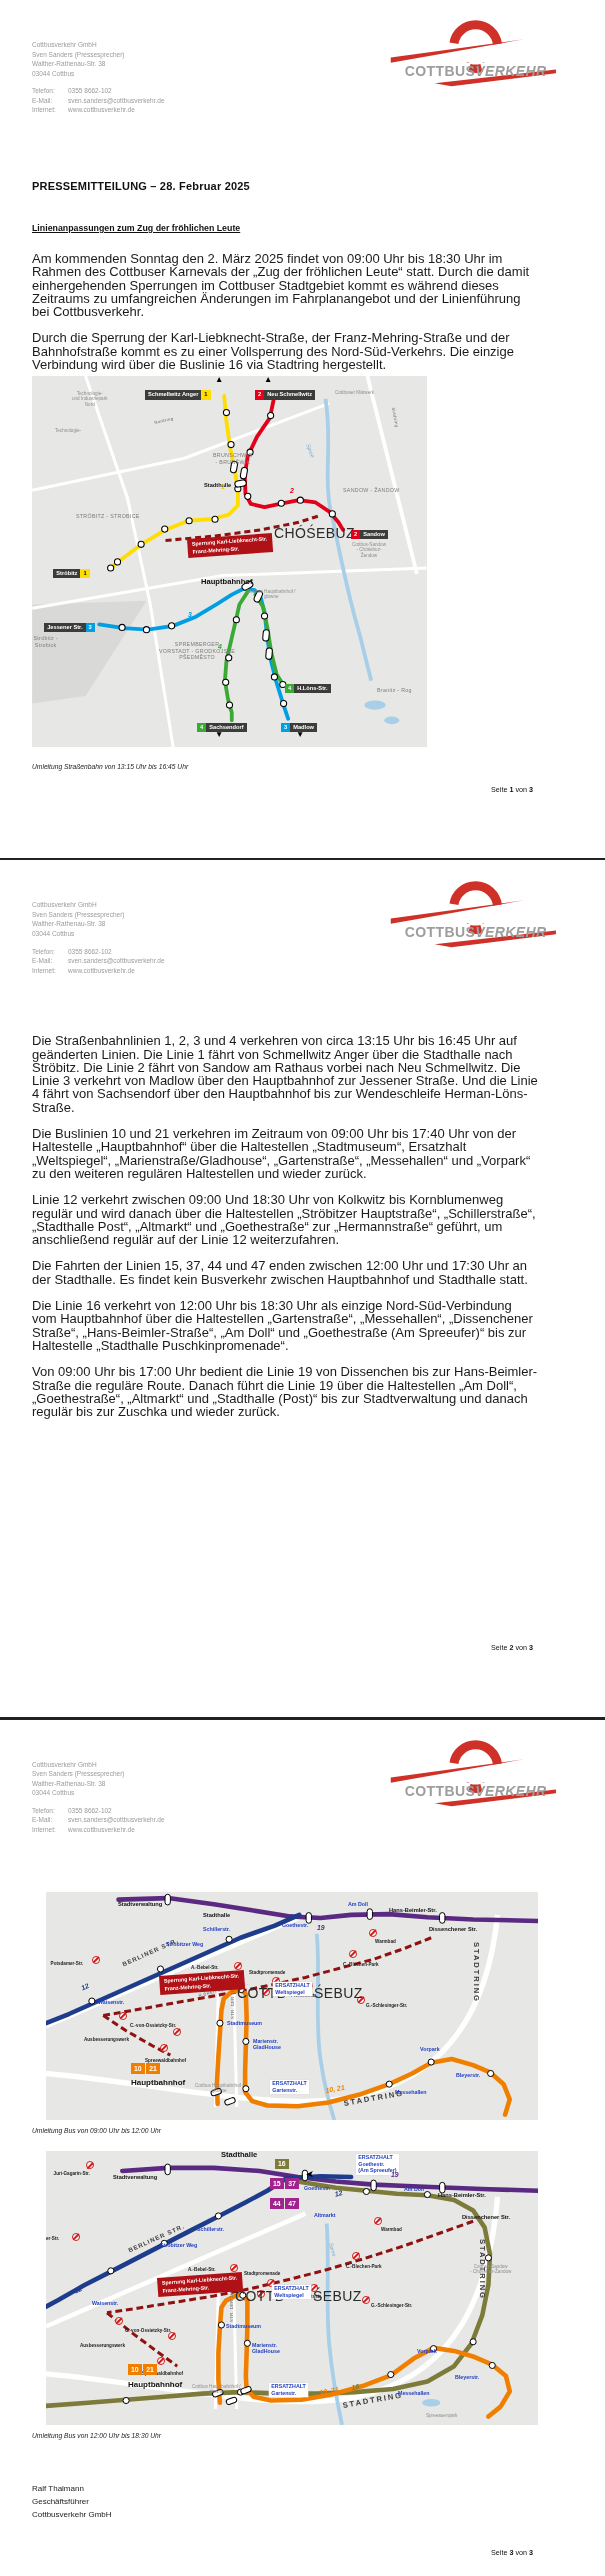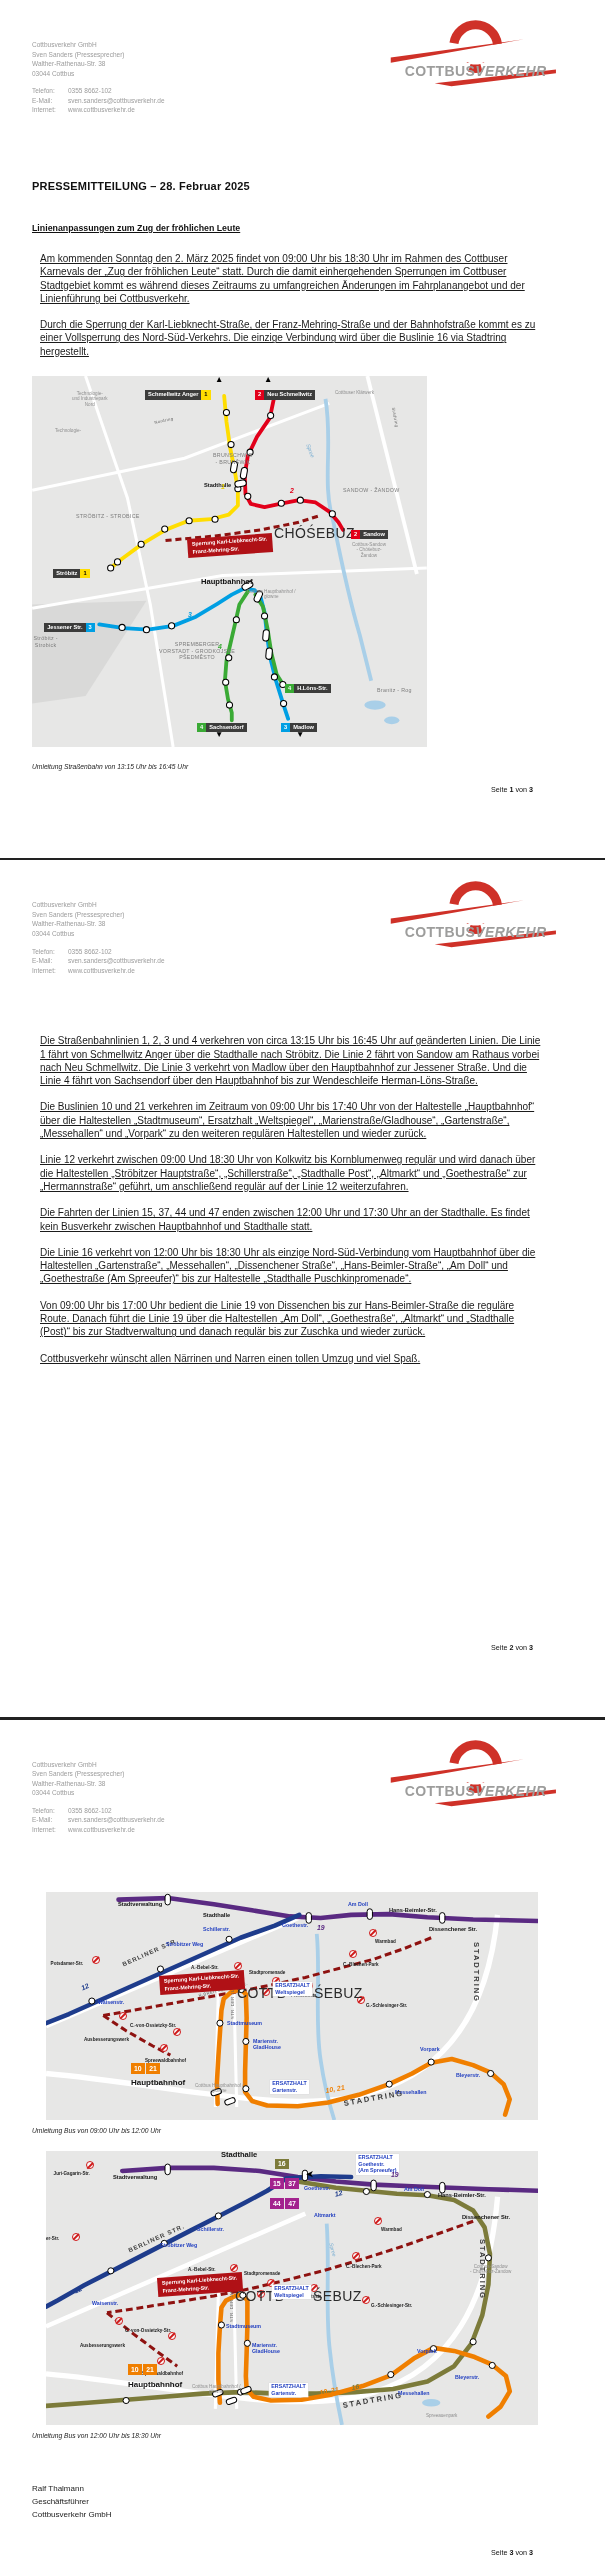--- a/index.html
+++ b/index.html
@@ -13,21 +13,21 @@
   
   .hdr { position:absolute; left:32px; top:40px; font-size:6.5px; line-height:9.5px; color:#9b9b9b; }
   .hdr .gap { height:8.4px; }
   .hdr .row { display:flex; }
   .hdr .lbl { width:36px; }
 
   .logo { position:absolute; left:390px; top:18.3px; width:172px; height:72px; }
 
   .title { position:absolute; left:32px; top:180px; font-size:11px; font-weight:bold; color:#111; letter-spacing:0.2px; }
   .subtitle { position:absolute; left:32px; top:223px; font-size:8.8px; font-weight:bold; text-decoration:underline; color:#111; }
-  .body-text { position:absolute; left:40px; width:506px; font-size:10px; line-height:13.3px; color:#1b1b1b;text-decoration:underline; }
+  .body-text { position:absolute; left:32px; width:506px; font-size:13px; line-height:13.3px; color:#1b1b1b; }
   .body-text p { margin:0 0 13px 0; }
 
   .caption { position:absolute; left:32px; font-size:6.7px; font-style:italic; color:#222; }
   .pagefoot { position:absolute; right:72px; font-size:7.2px; color:#111; }
 
   .sig { position:absolute; left:32px; top:762px; font-size:8px; line-height:13px; color:#1b1b1b; }
 
   
   .map { position:absolute; background:#e7e7e6; overflow:hidden; }
   .map svg { position:absolute; left:0; top:0; }
@@ -239,21 +239,20 @@
     <text x="112" y="76" text-anchor="middle" font-size="18.5" font-weight="bold" fill="#9d9d9c" letter-spacing="0.5" font-family="Liberation Sans, sans-serif"><tspan>COTTBUS</tspan><tspan font-style="italic">VERKEHR</tspan></text>
   </svg>
 
   <div class="body-text" style="top:174px">
     <p>Die Straßenbahnlinien 1, 2, 3 und 4 verkehren von circa 13:15 Uhr bis 16:45 Uhr auf geänderten Linien. Die Linie 1 fährt von Schmellwitz Anger über die Stadthalle nach Ströbitz. Die Linie 2 fährt von Sandow am Rathaus vorbei nach Neu Schmellwitz. Die Linie 3 verkehrt von Madlow über den Hauptbahnhof zur Jessener Straße. Und die Linie 4 fährt von Sachsendorf über den Hauptbahnhof bis zur Wendeschleife Herman-Löns-Straße.</p>
     <p>Die Buslinien 10 und 21 verkehren im Zeitraum von 09:00 Uhr bis 17:40 Uhr von der Haltestelle „Hauptbahnhof“ über die Haltestellen „Stadtmuseum“, Ersatzhalt „Weltspiegel“, „Marienstraße/Gladhouse“, „Gartenstraße“, „Messehallen“ und „Vorpark“ zu den weiteren regulären Haltestellen und wieder zurück.</p>
     <p>Linie 12 verkehrt zwischen 09:00 Und 18:30 Uhr von Kolkwitz bis Kornblumenweg regulär und wird danach über die Haltestellen „Ströbitzer Hauptstraße“, „Schillerstraße“, „Stadthalle Post“, „Altmarkt“ und „Goethestraße“ zur „Hermannstraße“ geführt, um anschließend regulär auf der Linie 12 weiterzufahren.</p>
     <p>Die Fahrten der Linien 15, 37, 44 und 47 enden zwischen 12:00 Uhr und 17:30 Uhr an der Stadthalle. Es findet kein Busverkehr zwischen Hauptbahnhof und Stadthalle statt.</p>
     <p>Die Linie 16 verkehrt von 12:00 Uhr bis 18:30 Uhr als einzige Nord-Süd-Verbindung vom Hauptbahnhof über die Haltestellen „Gartenstraße“, „Messehallen“, „Dissenchener Straße“, „Hans-Beimler-Straße“, „Am Doll“ und „Goethestraße (Am Spreeufer)“ bis zur Haltestelle „Stadthalle Puschkinpromenade“.</p>
     <p>Von 09:00 Uhr bis 17:00 Uhr bedient die Linie 19 von Dissenchen bis zur Hans-Beimler-Straße die reguläre Route. Danach führt die Linie 19 über die Haltestellen „Am Doll“, „Goethestraße“, „Altmarkt“ und „Stadthalle (Post)“ bis zur Stadtverwaltung und danach regulär bis zur Zuschka und wieder zurück.</p>
-    <p>Cottbusverkehr wünscht allen Närrinen und Narren einen tollen Umzug und viel Spaß.</p>
   </div>
 
   <div class="pagefoot" style="top:783px">
     <span>Seite</span> <b>2</b> <span>von</span> <b>3</b>
   </div>
 </div>
 
 <div class="page-sep"></div>
 
 <div class="page" id="page3">

